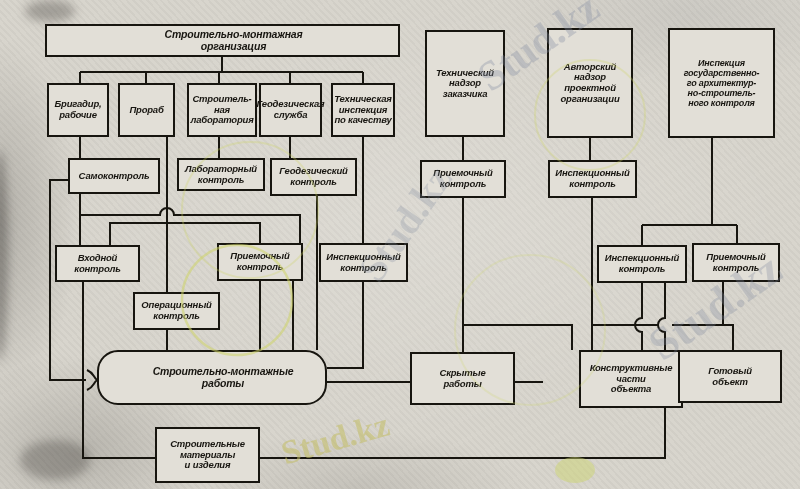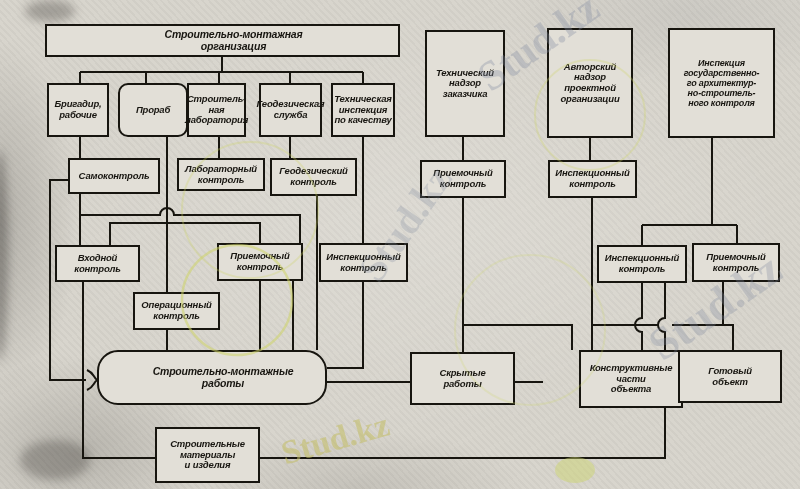--- a/index.html
+++ b/index.html
@@ -99,24 +99,24 @@
   </svg>
 
   <div class="node big" style="left:45px;top:24px;width:355px;height:33px;">
       <span>Строительно-монтажная
 организация</span>
     </div>
   <div class="node" style="left:47px;top:83px;width:62px;height:54px;">
       <span>Бригадир,
 рабочие</span>
     </div>
-  <div class="node" style="left:118px;top:83px;width:70px;height:54px;border-radius:10px;">
+  <div class="node" style="left:118px;top:83px;width:57px;height:54px;">
       <span>Прораб</span>
     </div>
-  <div class="node" style="left:187px;top:83px;width:59px;height:54px;">
+  <div class="node" style="left:187px;top:83px;width:70px;height:54px;">
       <span>Строитель-
 ная
 лаборатория</span>
     </div>
   <div class="node" style="left:259px;top:83px;width:63px;height:54px;">
       <span>Геодезическая
 служба</span>
     </div>
   <div class="node" style="left:331px;top:83px;width:64px;height:54px;">
       <span>Техническая

